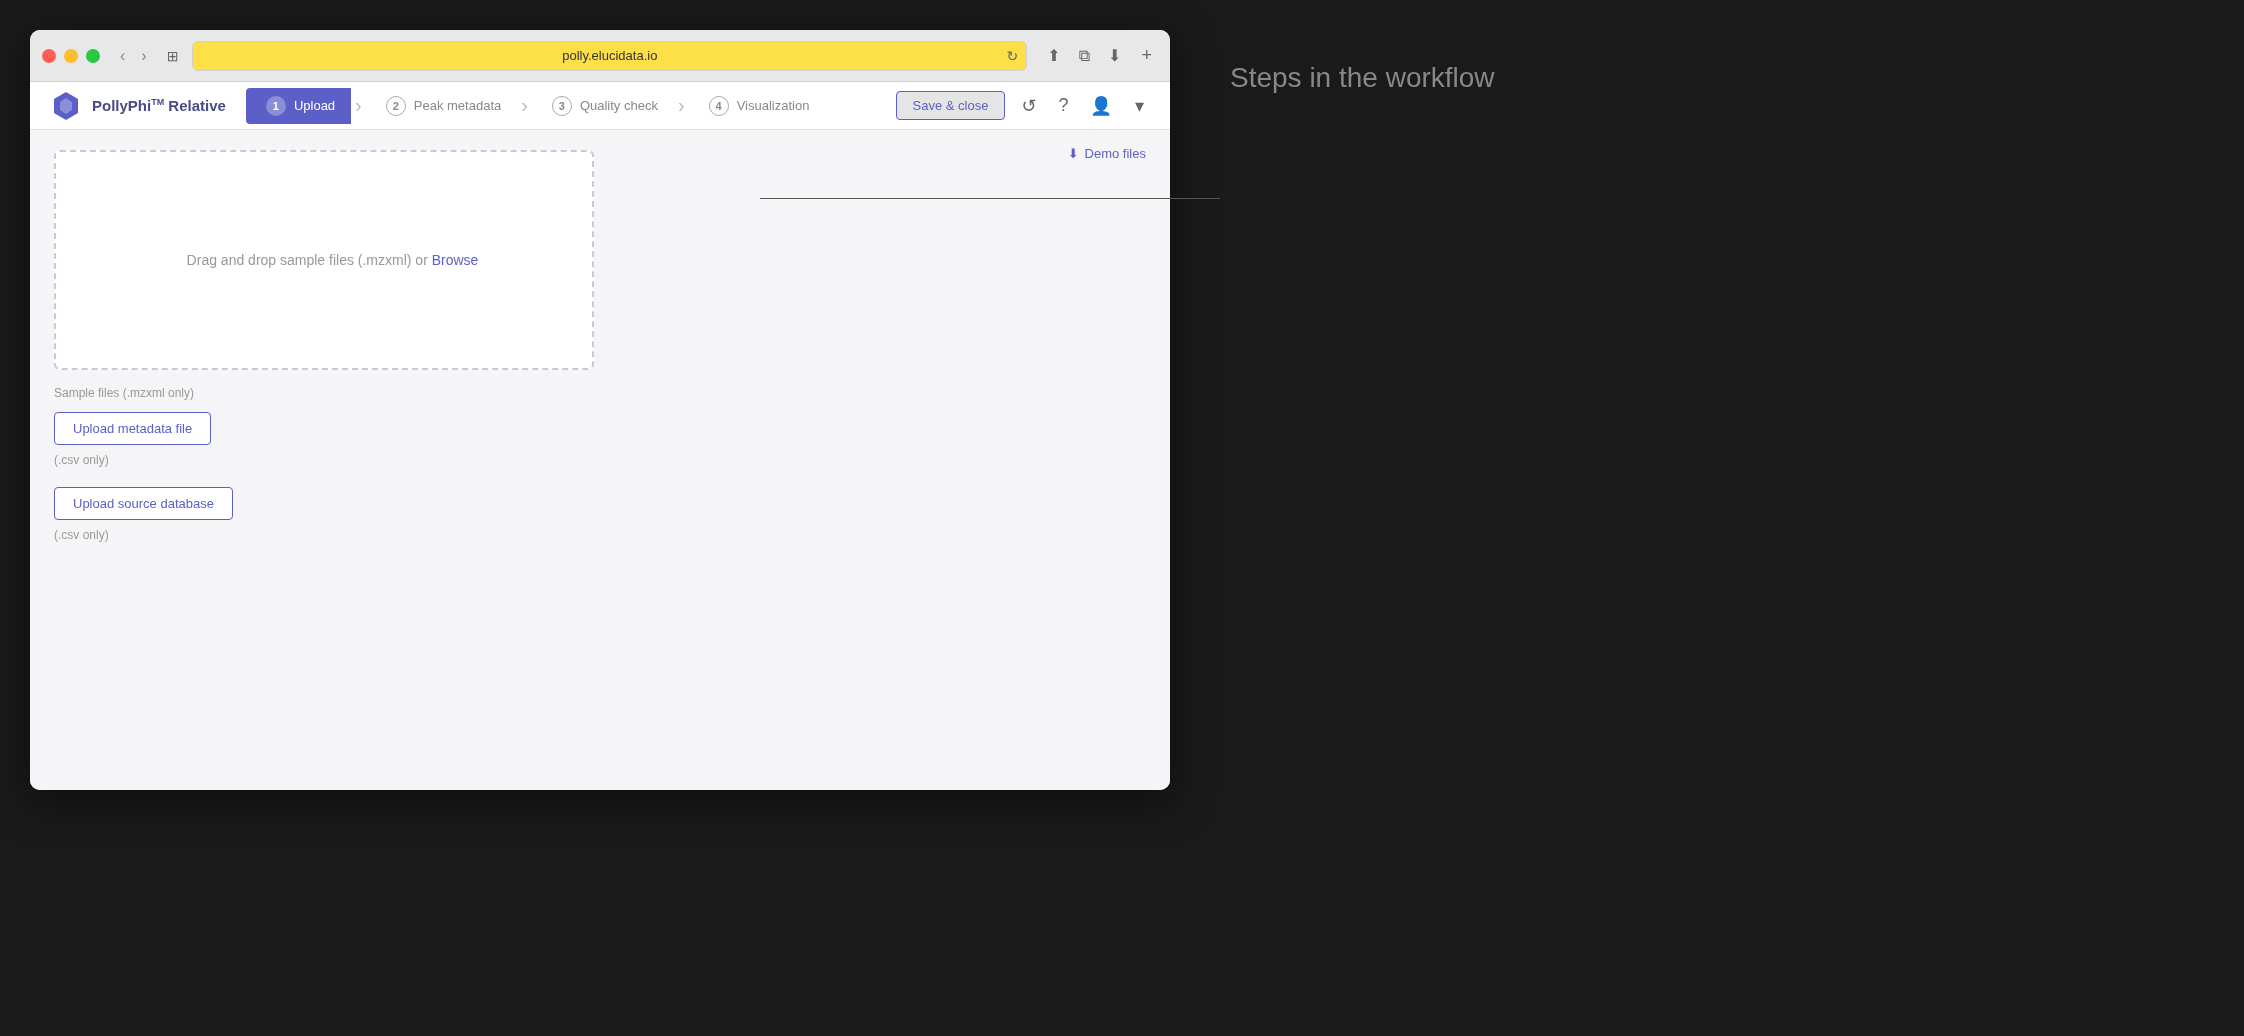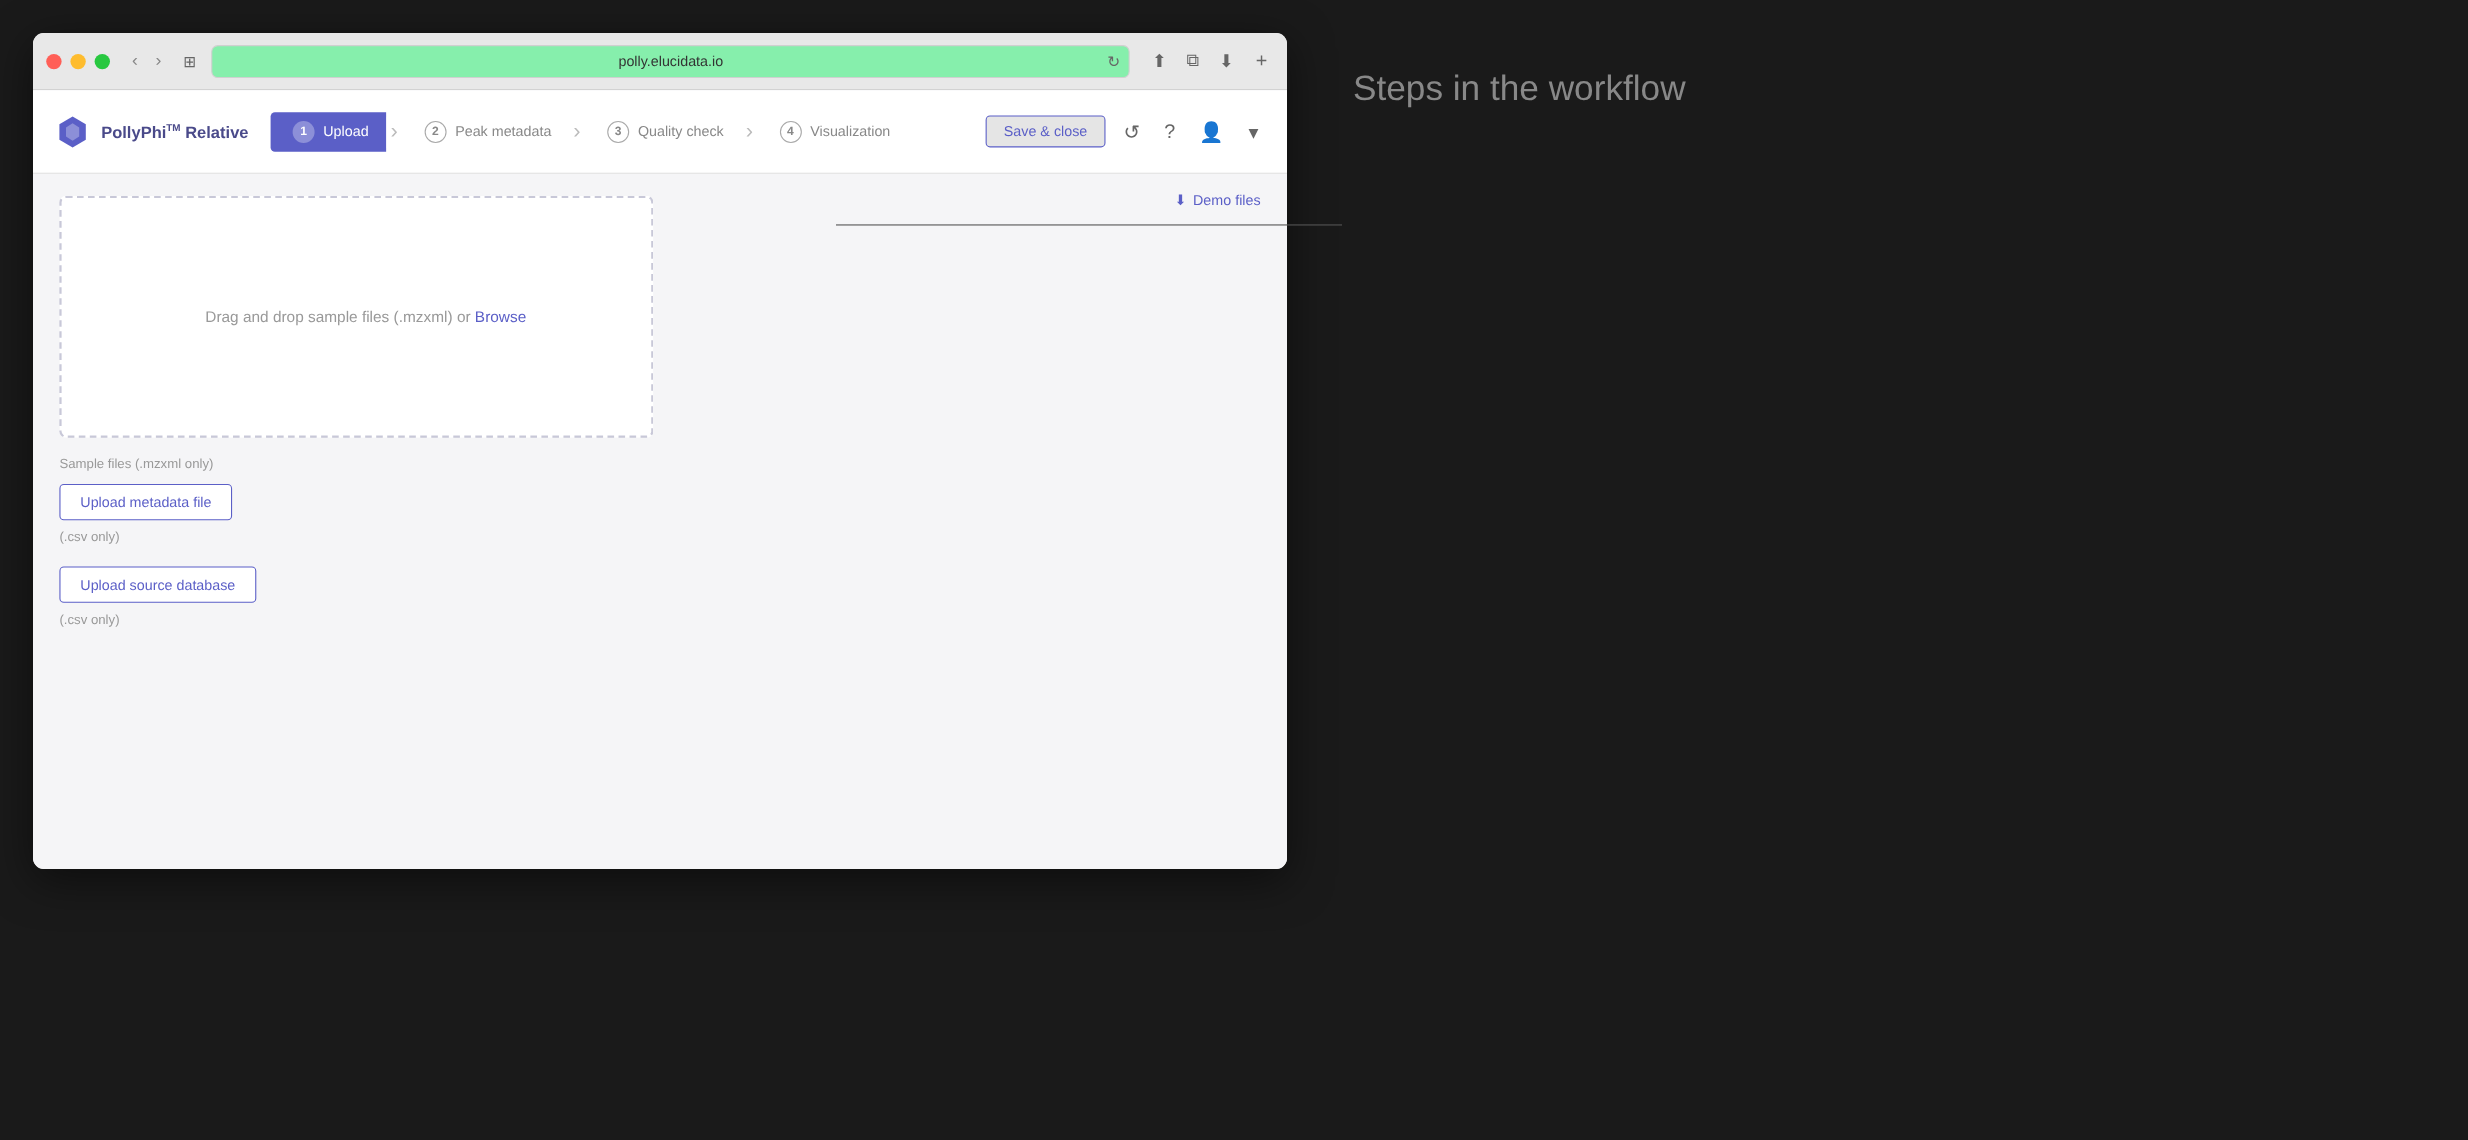--- a/index.html
+++ b/index.html
@@ -70,21 +70,21 @@
       border: none;
       cursor: pointer;
       color: #666;
       font-size: 14px;
       padding: 4px 6px;
     }
 
     .address-bar {
       flex: 1;
       height: 30px;
-      background: #86efac;
+      background: #fde047;
       border: 1px solid #d0d0d0;
       border-radius: 6px;
       display: flex;
       align-items: center;
       justify-content: center;
       padding: 0 30px;
       position: relative;
     }
     .address-text {
       font-size: 13px;
@@ -128,21 +128,21 @@
       flex: 1;
       display: flex;
       flex-direction: column;
       background: #f5f5f7;
       overflow: hidden;
     }
 
     
     .app-header {
       background: white;
-      height: 76px;
+      height: 48px;
       display: flex;
       align-items: center;
       padding: 0 20px;
       border-bottom: 1px solid #e0e0e0;
       gap: 0;
       flex-shrink: 0;
     }
 
     .logo-area {
       display: flex;
@@ -324,21 +324,21 @@
     }
 
     .annotation-text {
       font-size: 32px;
       font-weight: 300;
       color: #777;
       line-height: 1.3;
     }
 
     .annotation-text.main-title {
-      font-size: 32px;
+      font-size: 28px;
       color: #888;
       margin-bottom: 80px;
     }
 
     .annotation-text.sub {
       font-size: 32px;
       color: #666;
       margin-bottom: 80px;
     }
   </style>

